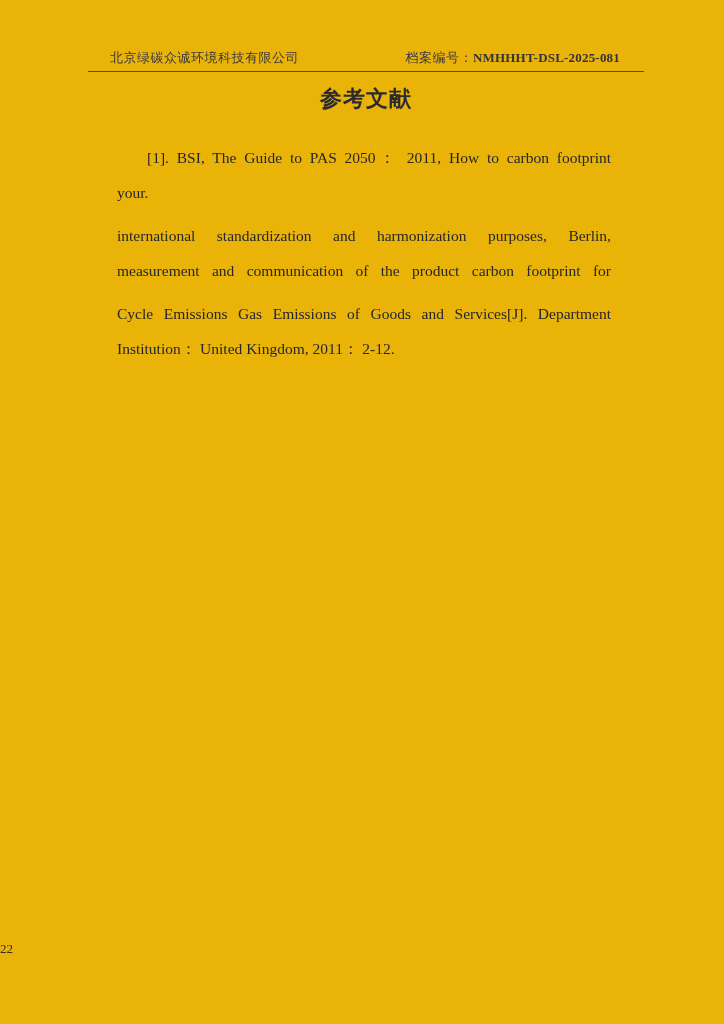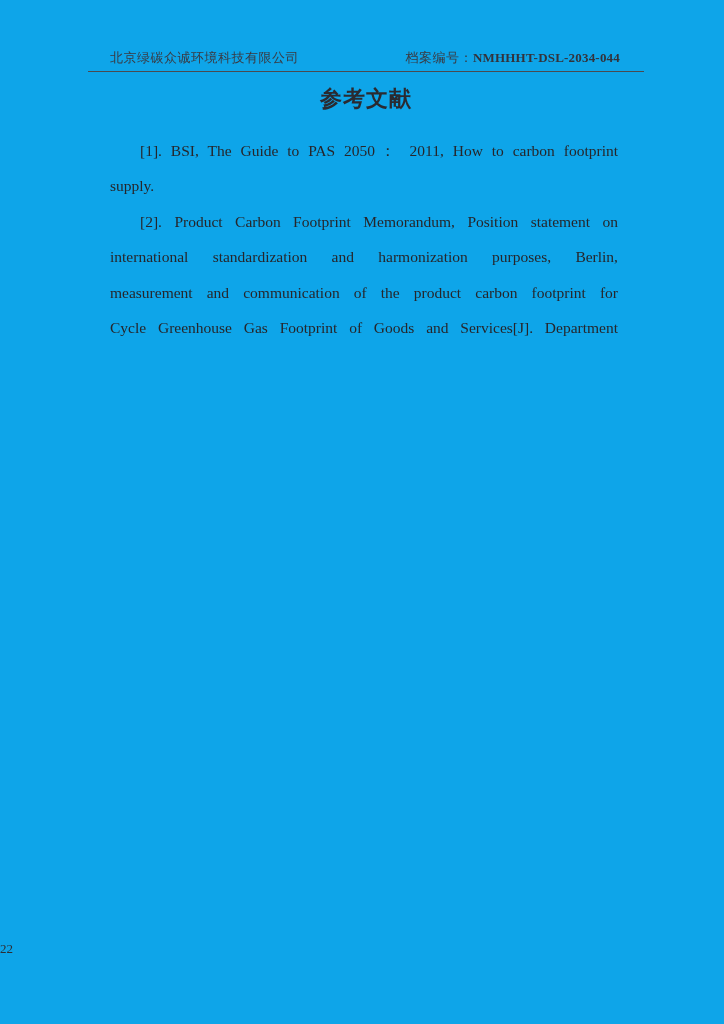--- a/index.html
+++ b/index.html
@@ -5,21 +5,21 @@
   html, body {
     margin: 0;
     padding: 0;
     background: #ffffff;
   }
   .page {
     position: relative;
     width: 724px;
     height: 1024px;
     margin: 0 auto;
-    background: #0ea5e9;
+    background: #eab308;
     overflow: hidden;
     font-family: "Liberation Serif", "DejaVu Serif", serif;
     color: #26262b;
   }
   .header {
     position: absolute;
     top: 48px;
     left: 110px;
     right: 104px;
     display: flex;
@@ -61,21 +61,21 @@
   }
   .refs {
     position: absolute;
     top: 133px;
     left: 110px;
     width: 508px;
     font-size: 15.5px;
     line-height: 35.4px;
   }
   .para {
-    margin: 0;
+    margin: 7px;
   }
   .line {
     text-align: justify;
     text-align-last: justify;
     -moz-text-align-last: justify;
   }
   .line.first {
     text-indent: 30px;
   }
   .line.last {
@@ -93,40 +93,40 @@
   }
 </style>
 </head>
 <body>
 
 <div class="page">
 
   <div class="header">
     <span class="company">北京绿碳众诚环境科技有限公司</span>
     <span class="archive">
-      <span>档案编号：</span><span class="archive-code">NMHHHT-DSL-2034-044</span>
+      <span>档案编号：</span><span class="archive-code">NMHHHT-DSL-2025-081</span>
     </span>
   </div>
 
   <div class="header-rule"></div>
 
   <h1 class="title">参考文献</h1>
 
   <div class="refs">
       <div class="para">
         <div class="line first">[1]. BSI, The Guide to PAS 2050： 2011, How to carbon footprint</div>
-        <div class="line last">supply.</div>
+        <div class="line last">your.</div>
       </div>
       <div class="para">
-        <div class="line first">[2]. Product Carbon Footprint Memorandum, Position statement on</div>
         <div class="line">international standardization and harmonization purposes, Berlin,</div>
         <div class="line">measurement and communication of the product carbon footprint for</div>
       </div>
       <div class="para">
-        <div class="line">Cycle Greenhouse Gas Footprint of Goods and Services[J]. Department</div>
+        <div class="line">Cycle Emissions Gas Emissions of Goods and Services[J]. Department</div>
+        <div class="line last">Institution： United Kingdom, 2011： 2-12.</div>
       </div>
     </div>
 
   <div class="footer">
     <span>22</span>
   </div>
 
 </div>
 
 </body></html>

